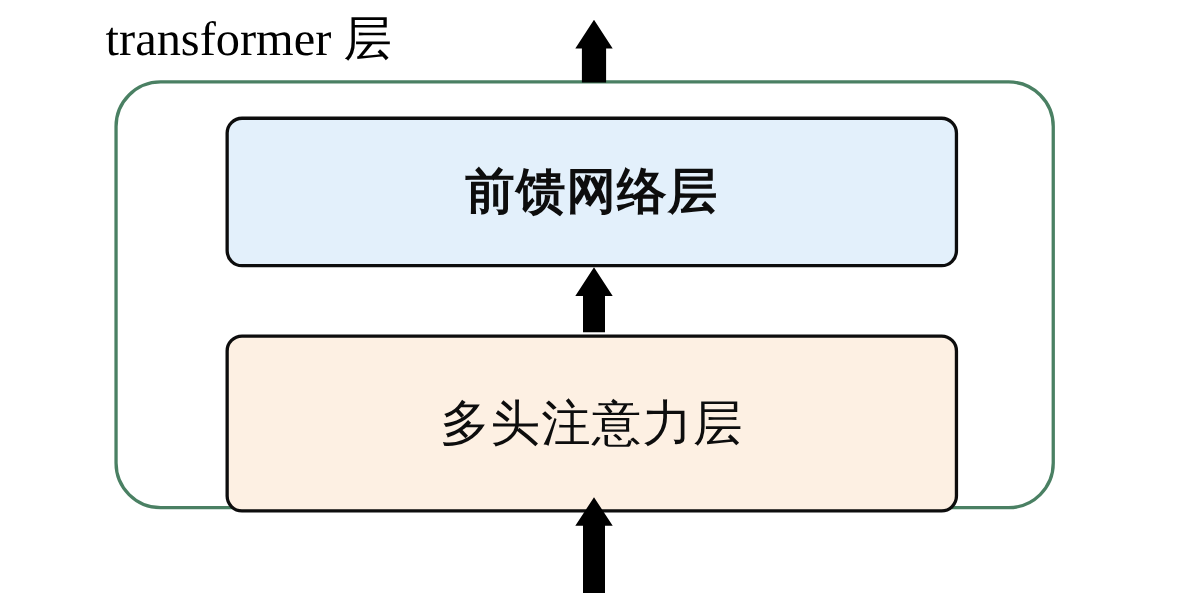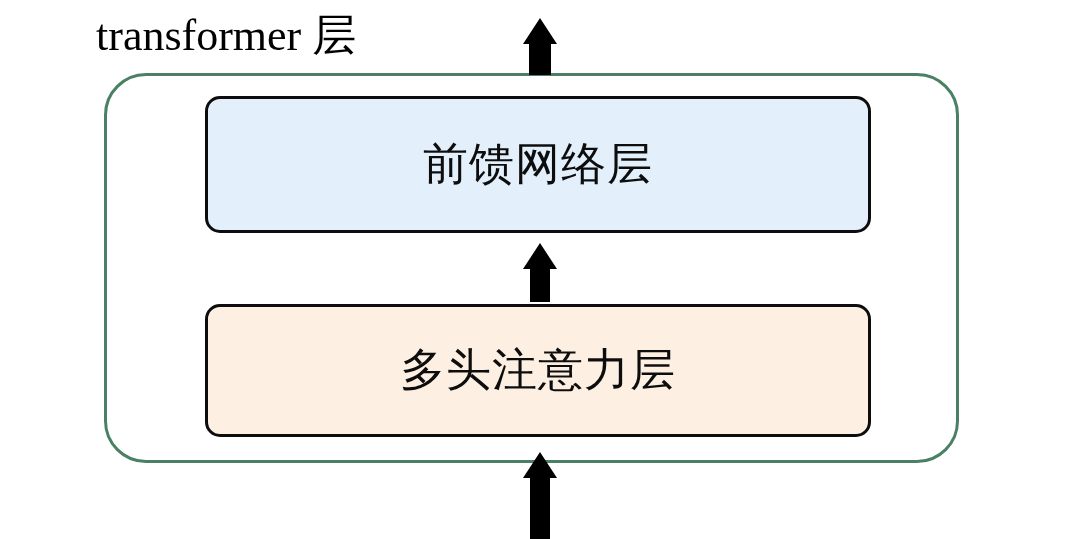--- a/index.html
+++ b/index.html
@@ -55,30 +55,31 @@
     font-size: 45px;
     line-height: 45px;
     color: #0d0d0d;
     letter-spacing: 1px;
     white-space: nowrap;
     font-family: "Liberation Serif", "DejaVu Serif", serif;
   }
 
   #ffn-block {
     left: 205px;
-    top: 96px;
+    top: 106px;
     width: 666px;
     height: 137px;
     background: #e3f0fb;
+    font-weight: bold;
   }
   #attention-block {
     left: 205px;
     top: 304px;
     width: 666px;
-    height: 133px;
+    height: 162px;
     background: #fdf0e3;
   }
 
   
   #arrow-layer {
     position: absolute;
     left: 0;
     top: 0;
     width: 1080px;
     height: 539px;

